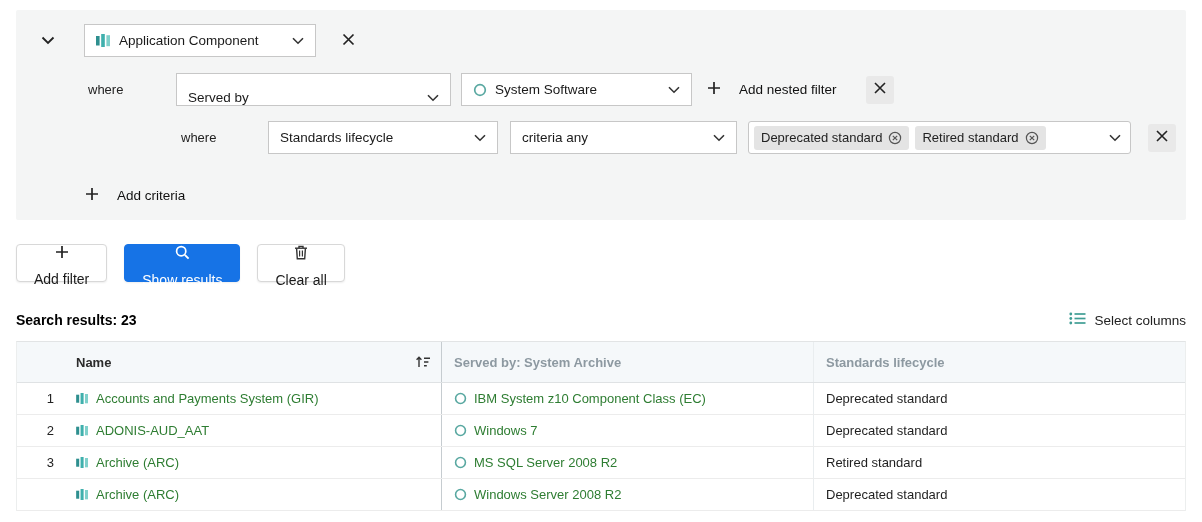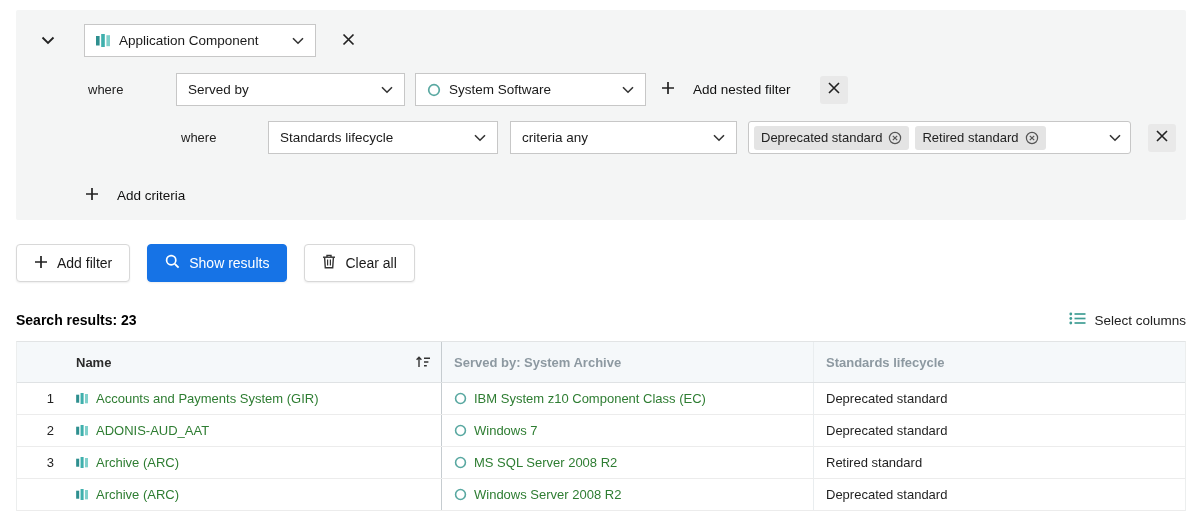--- a/index.html
+++ b/index.html
@@ -49,20 +49,21 @@
     font-size:13px;color:#222;white-space:nowrap;
   }
   .chip .chip-x{display:inline-flex;cursor:pointer;}
   
   .toolbar{display:flex;align-items:center;margin:24px 16px 0 16px;}
   .btn{
     display:inline-flex;align-items:center;gap:9px;height:38px;padding:0 17px;
     background:#fff;border:1px solid #d8d8d8;border-radius:4px;cursor:pointer;
     font-family:inherit;font-size:14px;color:#1a1a1a;
     box-shadow:0 1px 2px rgba(0,0,0,.07);
+    flex-direction:column;
   }
   .btn.primary{background:var(--accentBlue);border-color:var(--accentBlue);color:#fff;}
   .btn + .btn{margin-left:17px;}
   
   .results-bar{display:flex;align-items:center;justify-content:space-between;margin:30px 16px 13px 16px;}
   .results-summary{font-size:14px;font-weight:bold;color:#000;}
   .select-columns{display:inline-flex;align-items:flex-end;gap:8px;background:none;border:none;cursor:pointer;font-family:inherit;font-size:13.5px;color:#222;padding:0;}
   
   .results-table{margin:0 16px;border-top:1px solid #e2e4e5;border-left:1px solid #eceeee;border-right:1px solid #eceeee;}
   .thead{display:flex;align-items:stretch;height:41px;background:#f5f8fa;border-bottom:1px solid #dfe2e4;font-weight:bold;font-size:13px;}
@@ -76,21 +77,21 @@
   .cell-link{display:inline-flex;align-items:center;gap:7px;color:var(--linkGreen);cursor:pointer;white-space:nowrap;overflow:hidden;text-align:right;}
   .cell-link .lnk-icon{display:inline-flex;flex:0 0 auto;}
   .sort-btn{display:inline-flex;align-items:center;background:none;border:none;cursor:pointer;padding:0 2px;}
   .life-text{color:#1f1f1f;}
   
   .ml-collapse{margin-left:20px;}
   .ml-typesel{margin-left:24px;width:232px;}
   .ml-typex{margin-left:20px;}
   .r2{margin-top:16px;}
   .r2 .where-label{margin-left:72px;}
-  .r2 .sel-field{margin-left:48px;width:229px;}
+  .r2 .sel-field{margin-left:48px;width:275px;align-items:flex-end;}
   .r2 .sel-target{margin-left:10px;width:231px;}
   .r2 .ghost-btn{margin-left:15px;}
   .r2 .icon-btn.boxed{margin-left:29px;}
   .r3{margin-top:15px;}
   .r3 .where-label{margin-left:165px;}
   .r3 .sel-field{margin-left:47px;width:230px;}
   .r3 .sel-op{margin-left:12px;width:227px;}
   .r3 .chipfield{margin-left:11px;width:383px;}
   .r3 .icon-btn.boxed{margin-left:17px;}
   .r4{margin-top:33px;}

